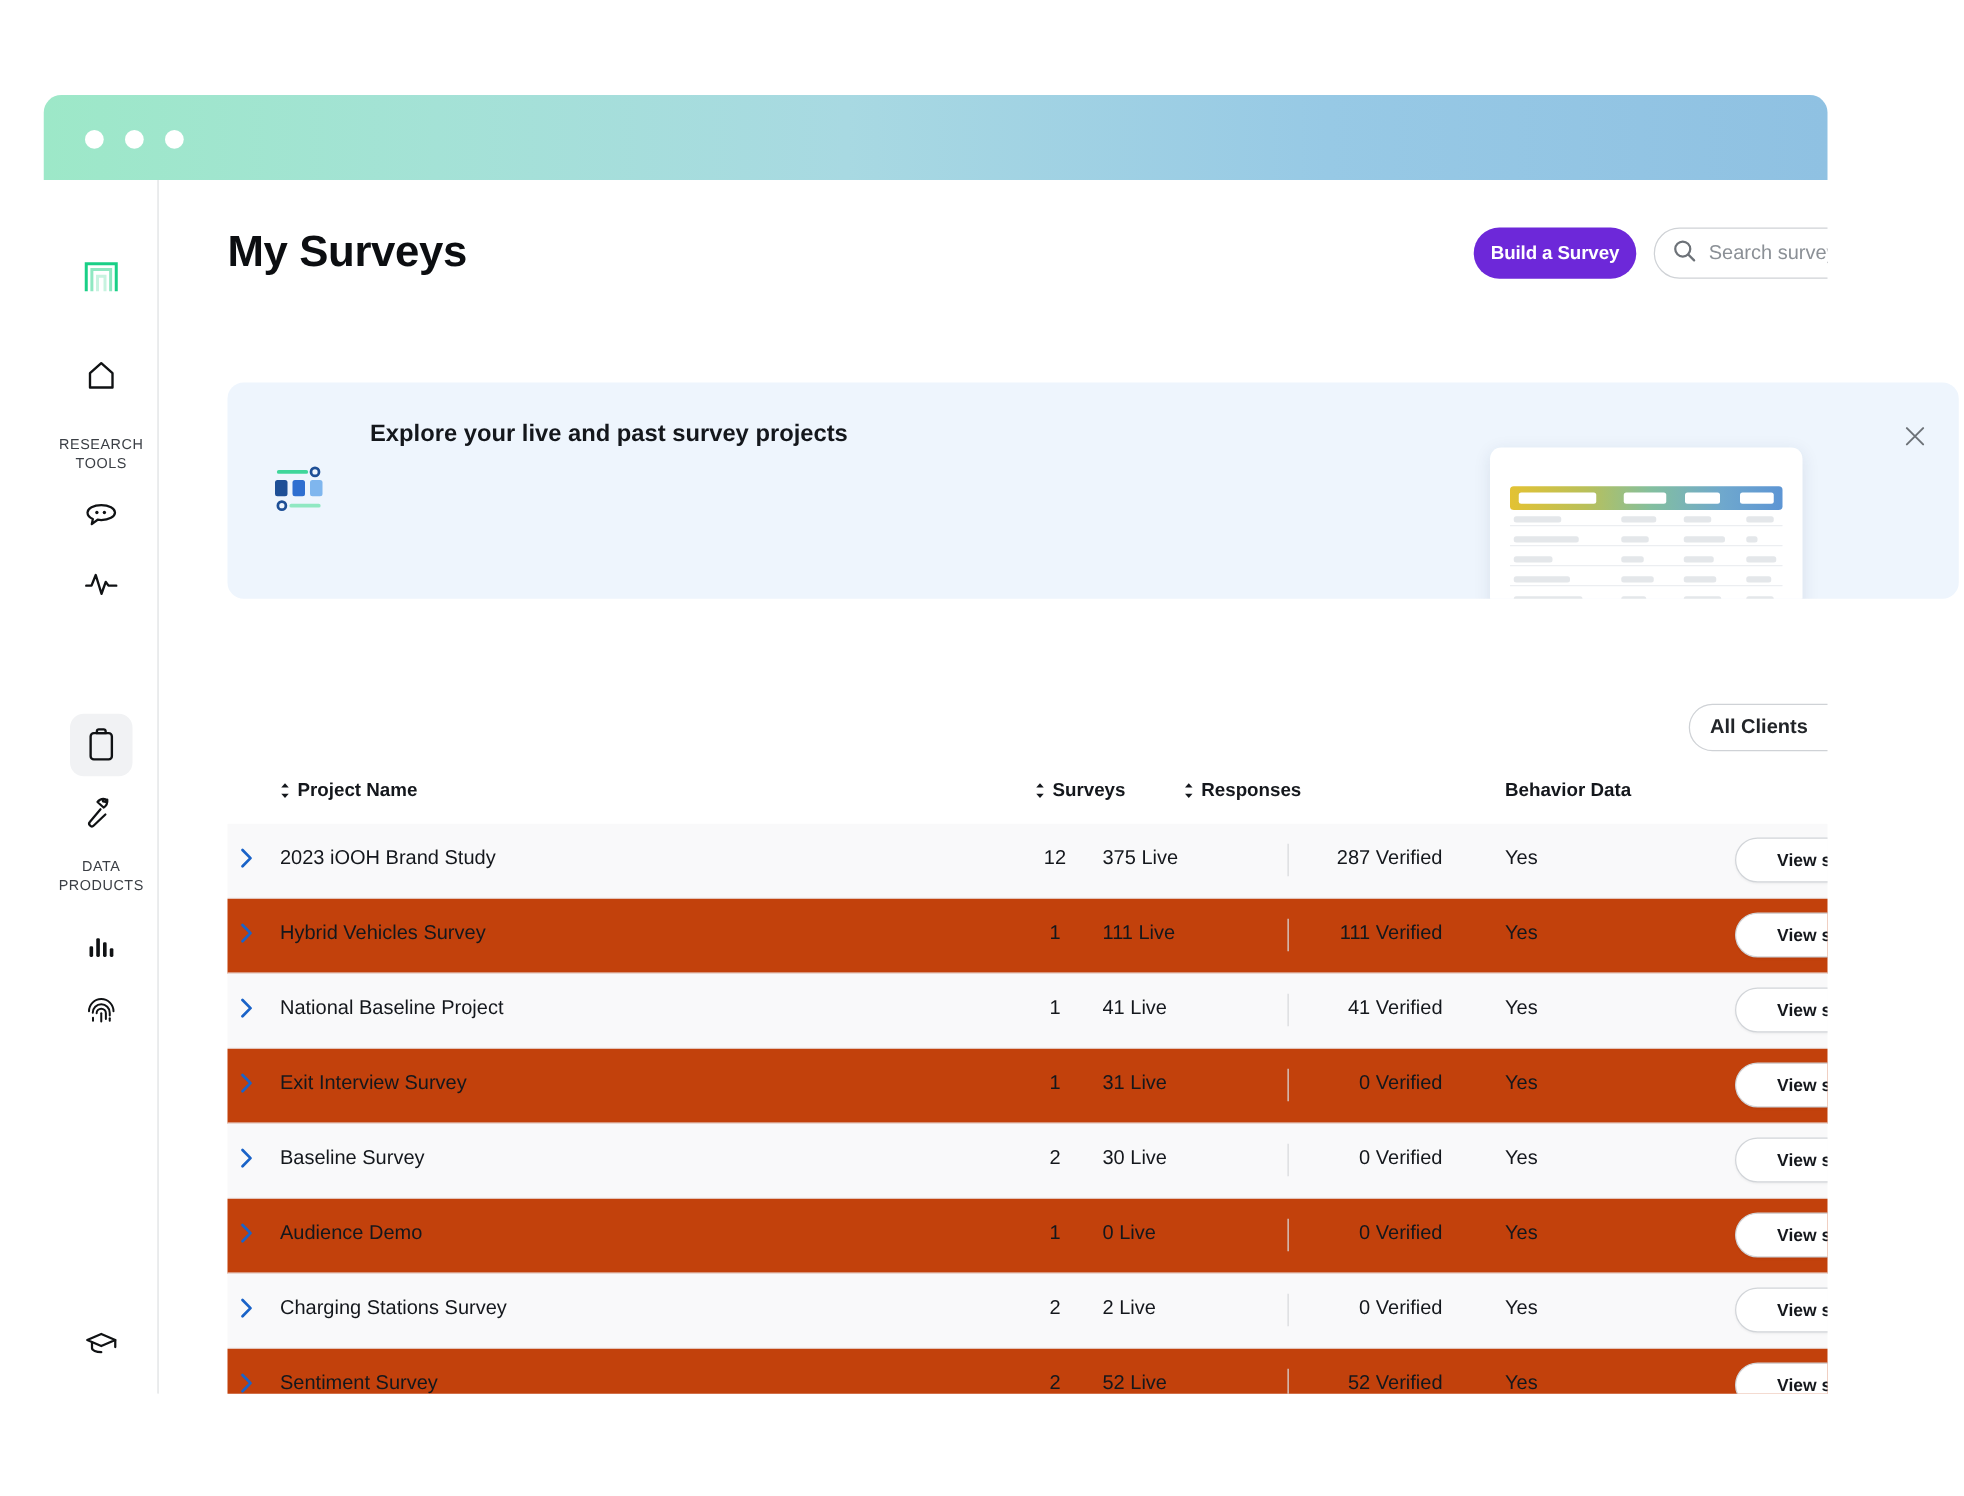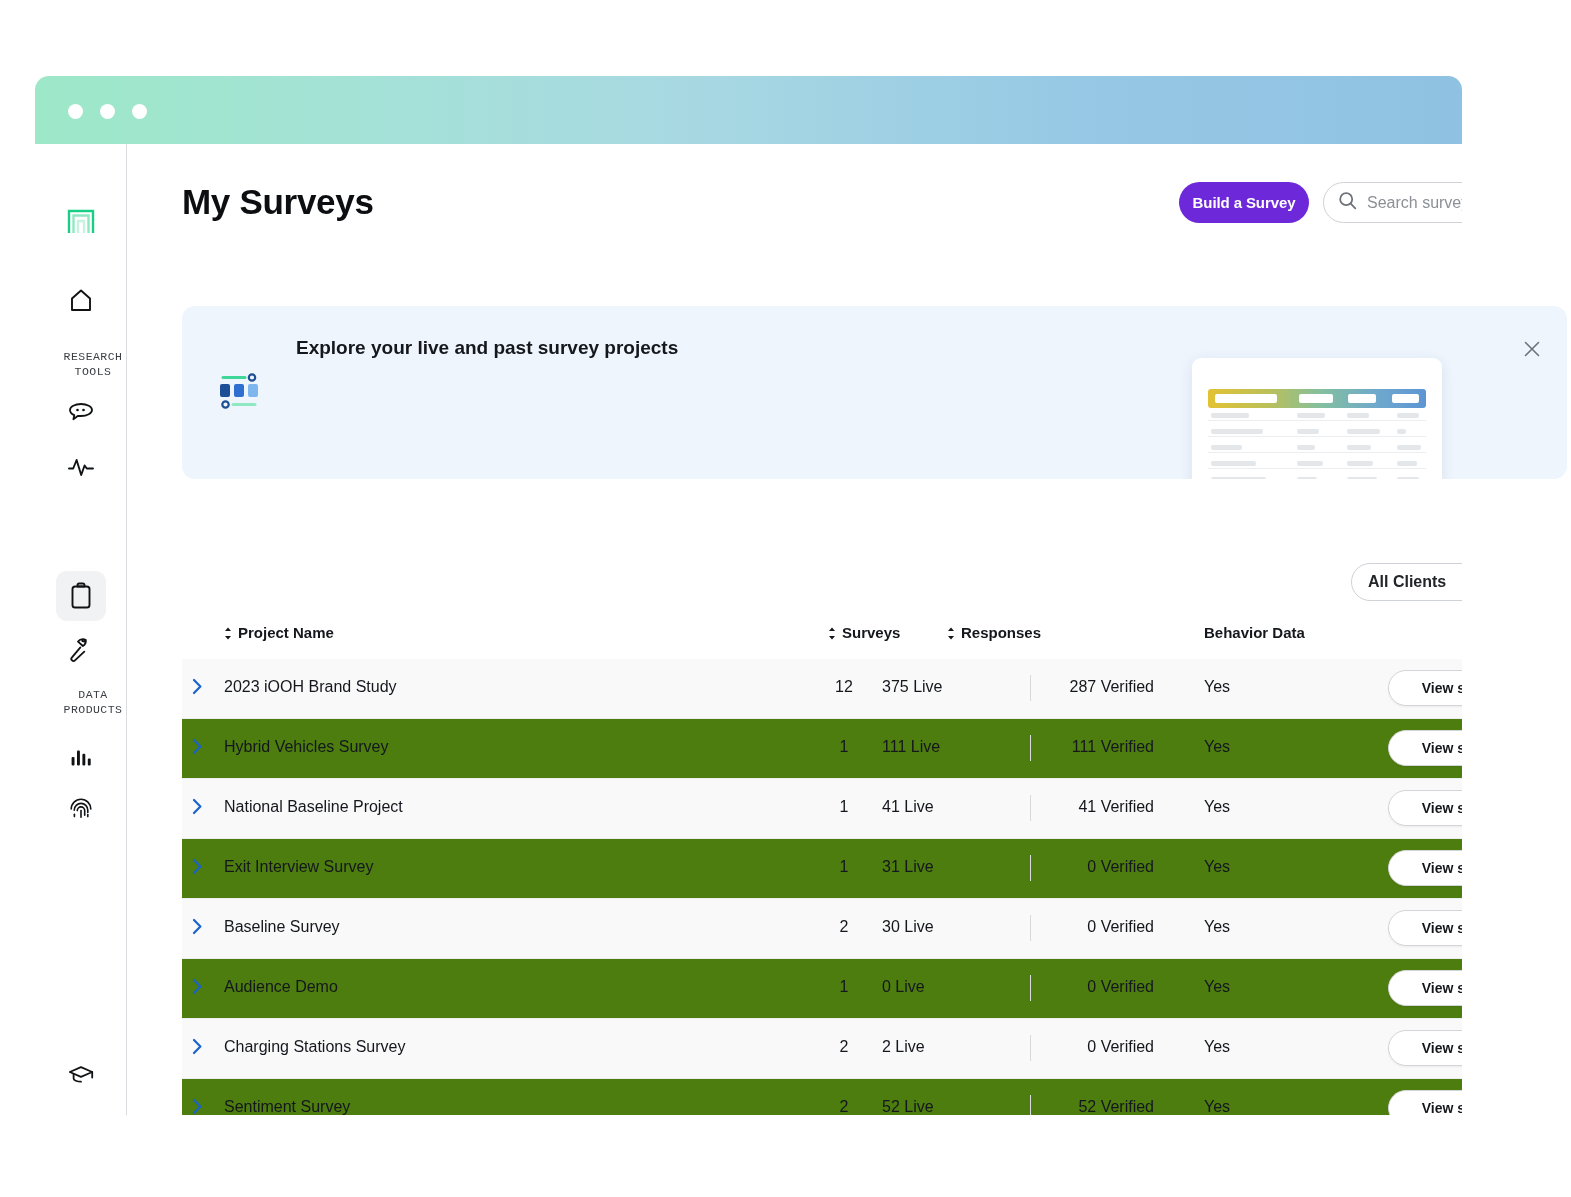--- a/index.html
+++ b/index.html
@@ -58,27 +58,27 @@
   .side-icon {
     position: absolute;
     left: 27px;
     width: 38px; height: 38px;
     display: flex; align-items: center; justify-content: center;
     color: #101214;
   }
   .side-icon svg { display: block; }
   .side-label {
     position: absolute;
-    left: 12px; width: 92px;
+    left: 0; width: 92px;
     text-align: center;
     font-size: 11.5px;
     letter-spacing: 0.45px;
     line-height: 15px;
     color: #3b3f45;
-    font-family: Liberation Mono, monospace;
+    font-family: Liberation Sans, sans-serif;
   }
   #nav-active-pill {
     position: absolute;
     left: 21px; top: 427px;
     width: 50px; height: 50px;
     border-radius: 11px;
     background: #f1f2f4;
   }
 
   
@@ -212,21 +212,21 @@
     display: flex; align-items: center; gap: 6px;
   }
   .sort-ico { display: inline-block; width: 8px; height: 13px; }
 
   .tr {
     position: relative;
     height: 60px;
     border-bottom: 1px solid #ededef;
   }
   .tr.odd { background: #f9f9fa; }
-  .tr.even { background: #4d7c0f; }
+  .tr.even { background: #c2410c; }
 
   .cell { position: absolute; font-size: 16px; color: #14171c; white-space: nowrap; }
   .c-chevron { left: 10px; top: 19px; width: 16px; height: 20px; color: #1a63c8; cursor: pointer; }
   .c-name    { left: 42px; top: 19px; }
   .c-surveys { left: 648px; top: 19px; text-align: center; width: 28px; }
   .c-live    { left: 700px; top: 19px; width: 110px; text-align: left; }
   .c-divider { left: 848px; top: 16px; width: 1px; height: 26px; background: #d7d9dc; }
   .c-verified{ left: 862px; top: 19px; width: 110px; text-align: right; }
   .c-behavior{ left: 1022px; top: 19px; }
   .c-action  { left: 1206px; top: 11px; }

